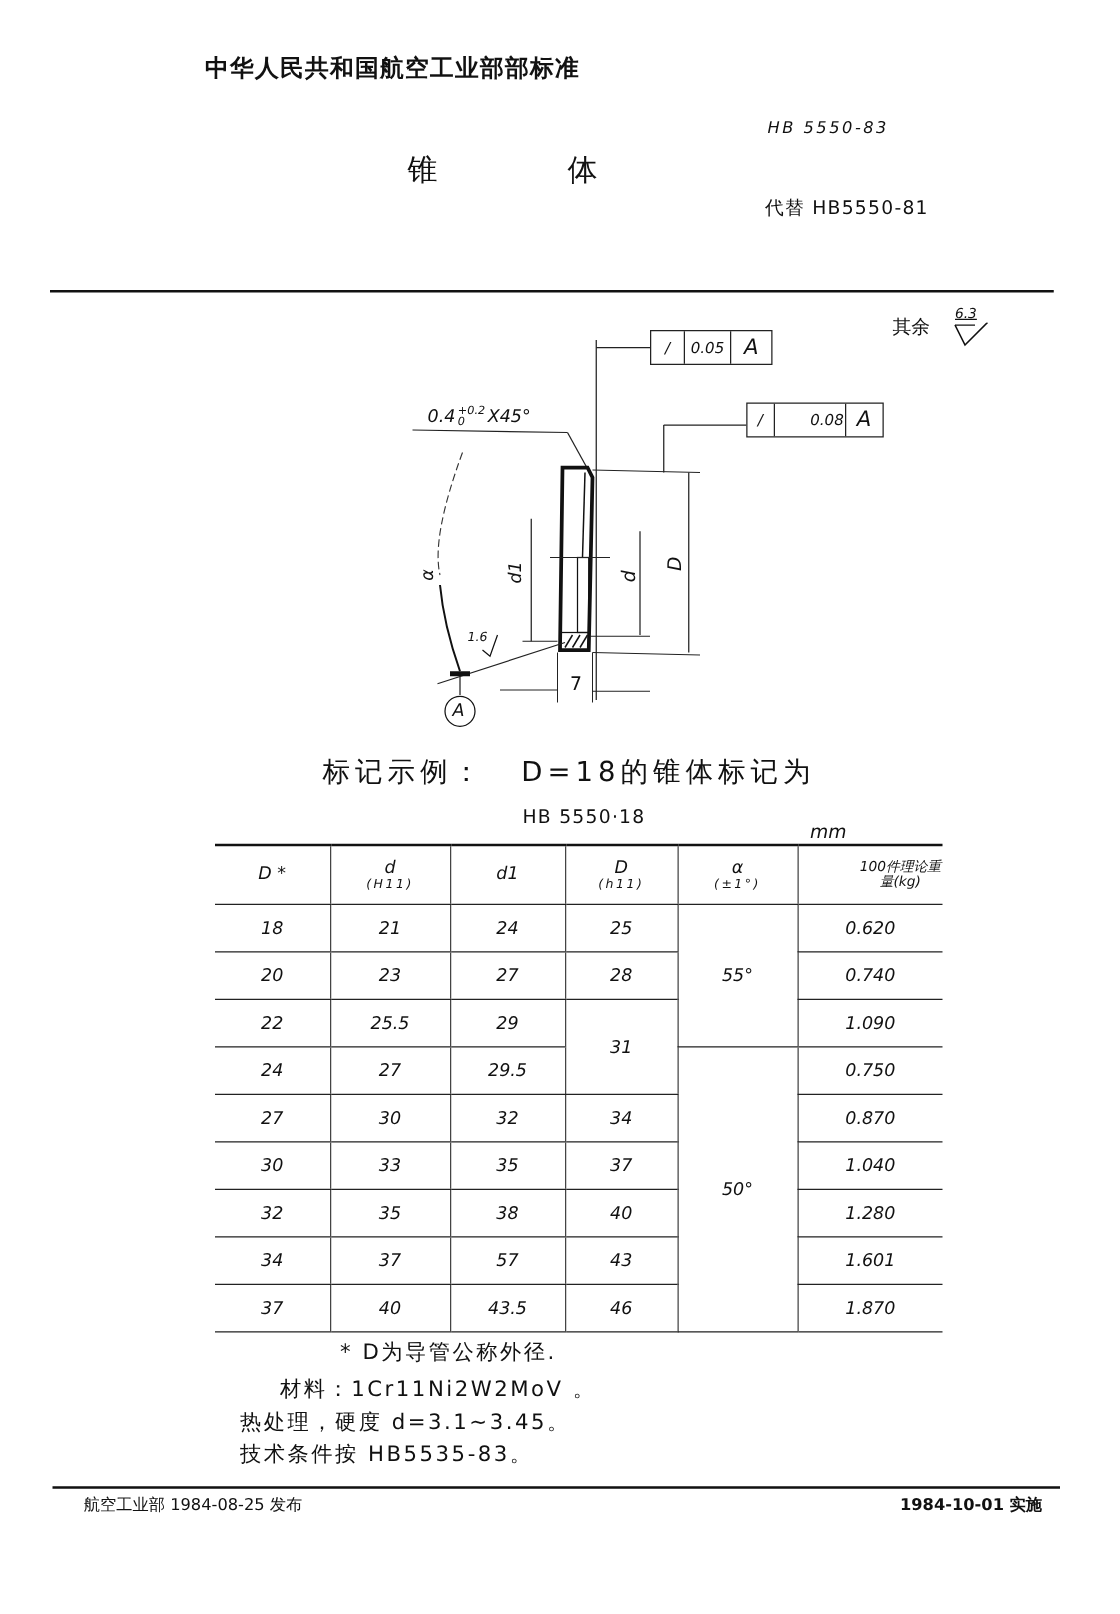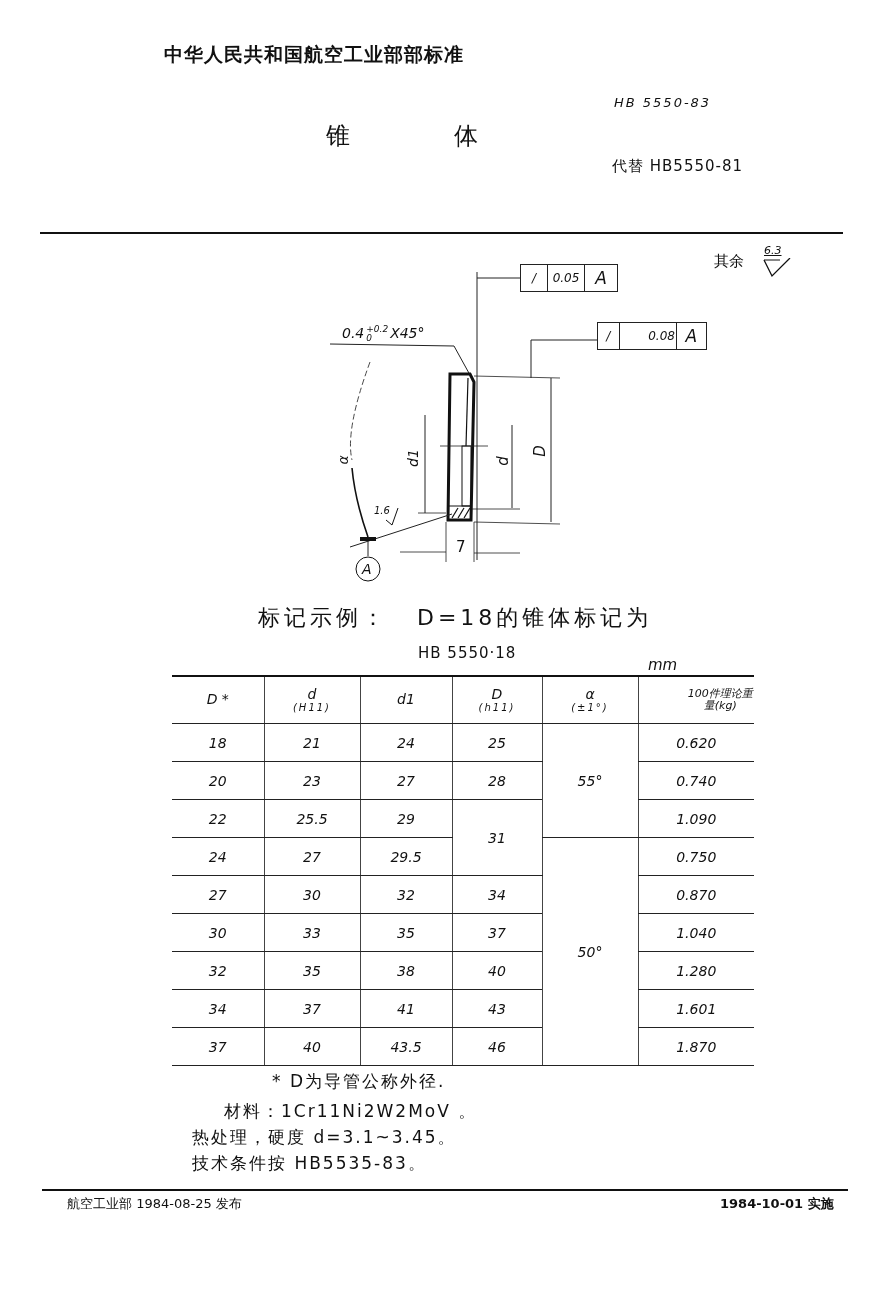--- a/index.html
+++ b/index.html
@@ -189,21 +189,21 @@
   <tr>
     <td>32</td>
     <td>35</td>
     <td>38</td>
     <td>40</td>
     <td>1.280</td>
   </tr>
   <tr>
     <td>34</td>
     <td>37</td>
-    <td>41</td>
+    <td>57</td>
     <td>43</td>
     <td>1.601</td>
   </tr>
   <tr>
     <td>37</td>
     <td>40</td>
     <td>43.5</td>
     <td>46</td>
     <td>1.870</td>
   </tr>

